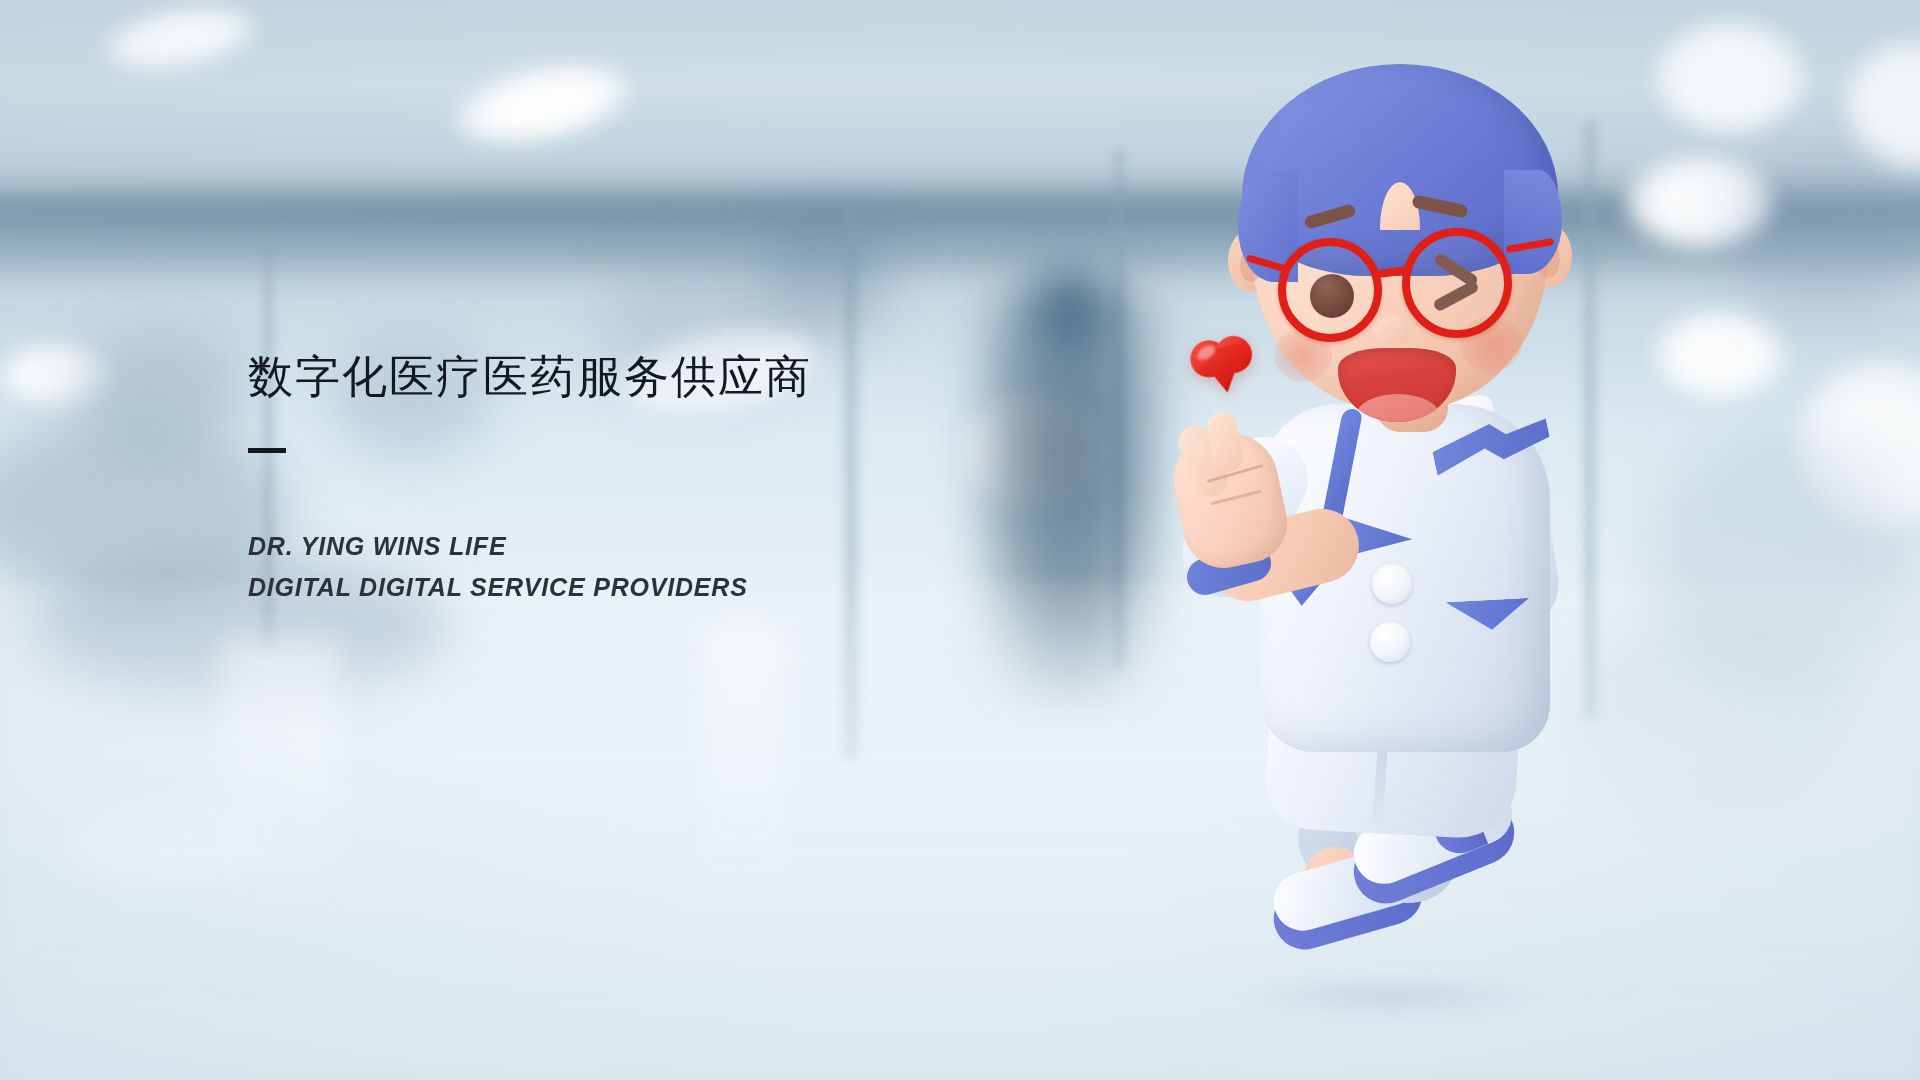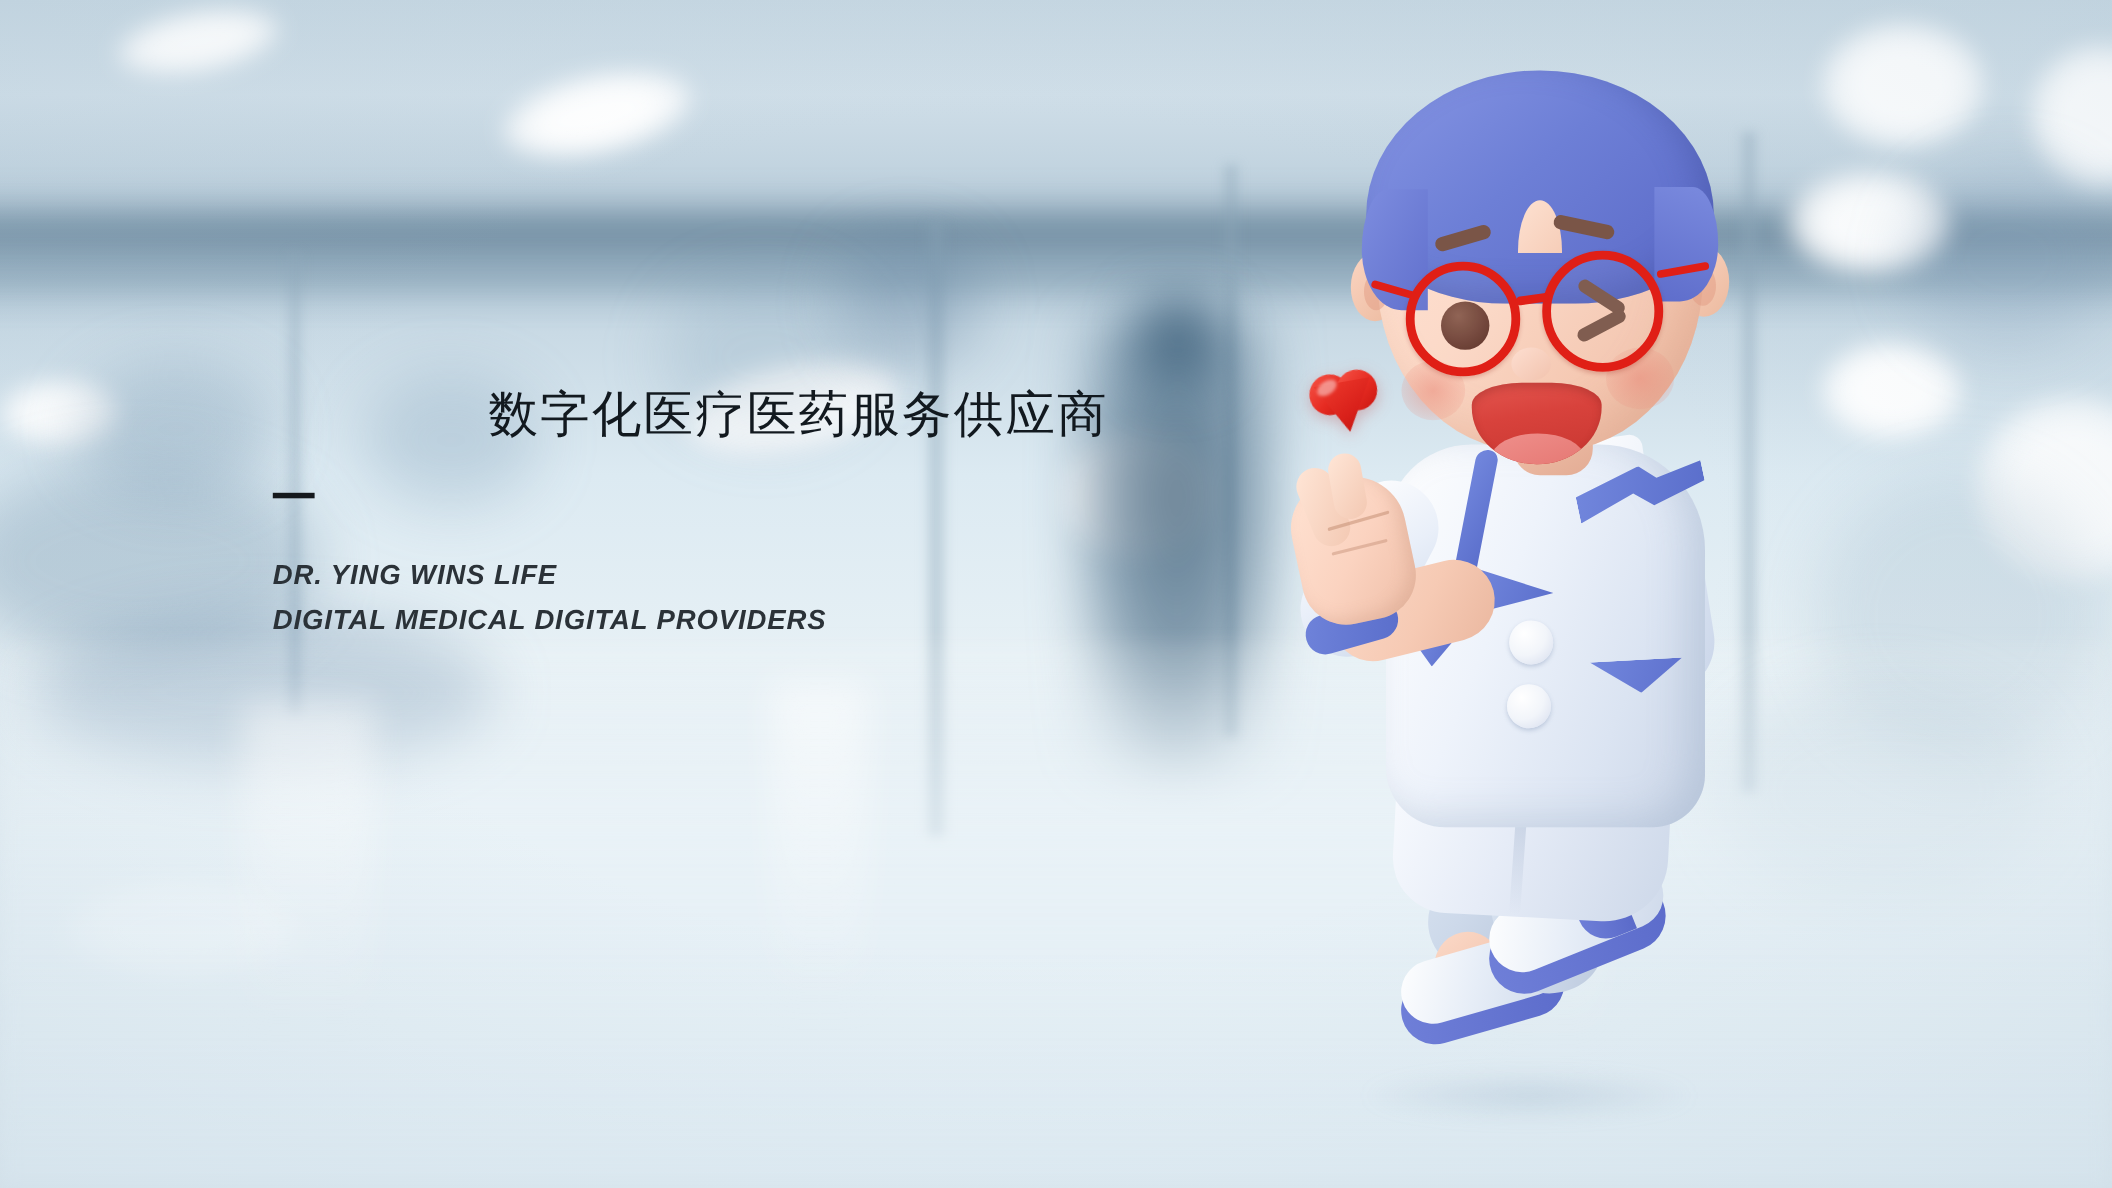--- a/index.html
+++ b/index.html
@@ -90,34 +90,34 @@
   .vignette {
     position:absolute; inset:0;
     background:radial-gradient(ellipse at 48% 45%, rgba(255,255,255,0) 45%, rgba(168,192,208,.22) 100%);
   }
 
   
   .copy { position:absolute; left:248px; top:352px; width:760px; }
 
   .subtitle {
     font-size:45px; line-height:1.12; color:#12191f;
-    letter-spacing:2px; font-weight:400; white-space:nowrap;text-align:right;
+    letter-spacing:2px; font-weight:400; white-space:nowrap;
   }
   .headline {
     margin-top:22px;
     font-size:73px; line-height:1.1;
     color:#ee1111; font-weight:700;
     letter-spacing:6px; white-space:nowrap;
     text-shadow:0 1px 1px rgba(255,255,255,.25);
   }
   .rule {
     margin-top:46px;
     width:38px; height:5px; background:#15191d;
   }
-  .en { margin-top:50px; }
+  .en { margin-top:73px; }
   .en div {
     font-style:italic; font-weight:600;
     font-size:25px; line-height:1.62;
     color:#2b3238; letter-spacing:.8px; white-space:nowrap;
   }
 
   
   #char { position:absolute; left:1180px; top:52px; width:460px; height:960px; }
   #char > * { position:absolute; }
 
@@ -468,21 +468,21 @@
   <div class="floor-streak" style="left:220px; top:640px; width:120px; height:300px;"></div>
   <div class="floor-streak" style="left:700px; top:620px; width:90px;  height:300px;"></div>
   <div class="floor-streak" style="left:1350px;top:640px; width:110px; height:320px;"></div>
   <div class="vignette"></div>
 
   <div class="copy">
     <div class="subtitle">数字化医疗医药服务供应商</div>
     <div class="rule"></div>
     <div class="en">
       <div>DR. YING WINS LIFE</div>
-      <div>DIGITAL MEDICAL DIGITAL PROVIDERS</div>
+      <div>DIGITAL DIGITAL SERVICE PROVIDERS</div>
     </div>
   </div>
 
   <div id="char">
 
     <div class="shadow"></div>
 
     <div class="leg leg-back"></div>
     <div class="ankle ankle-a"></div>
     <div class="shoe-sole shoe1-sole"></div>

